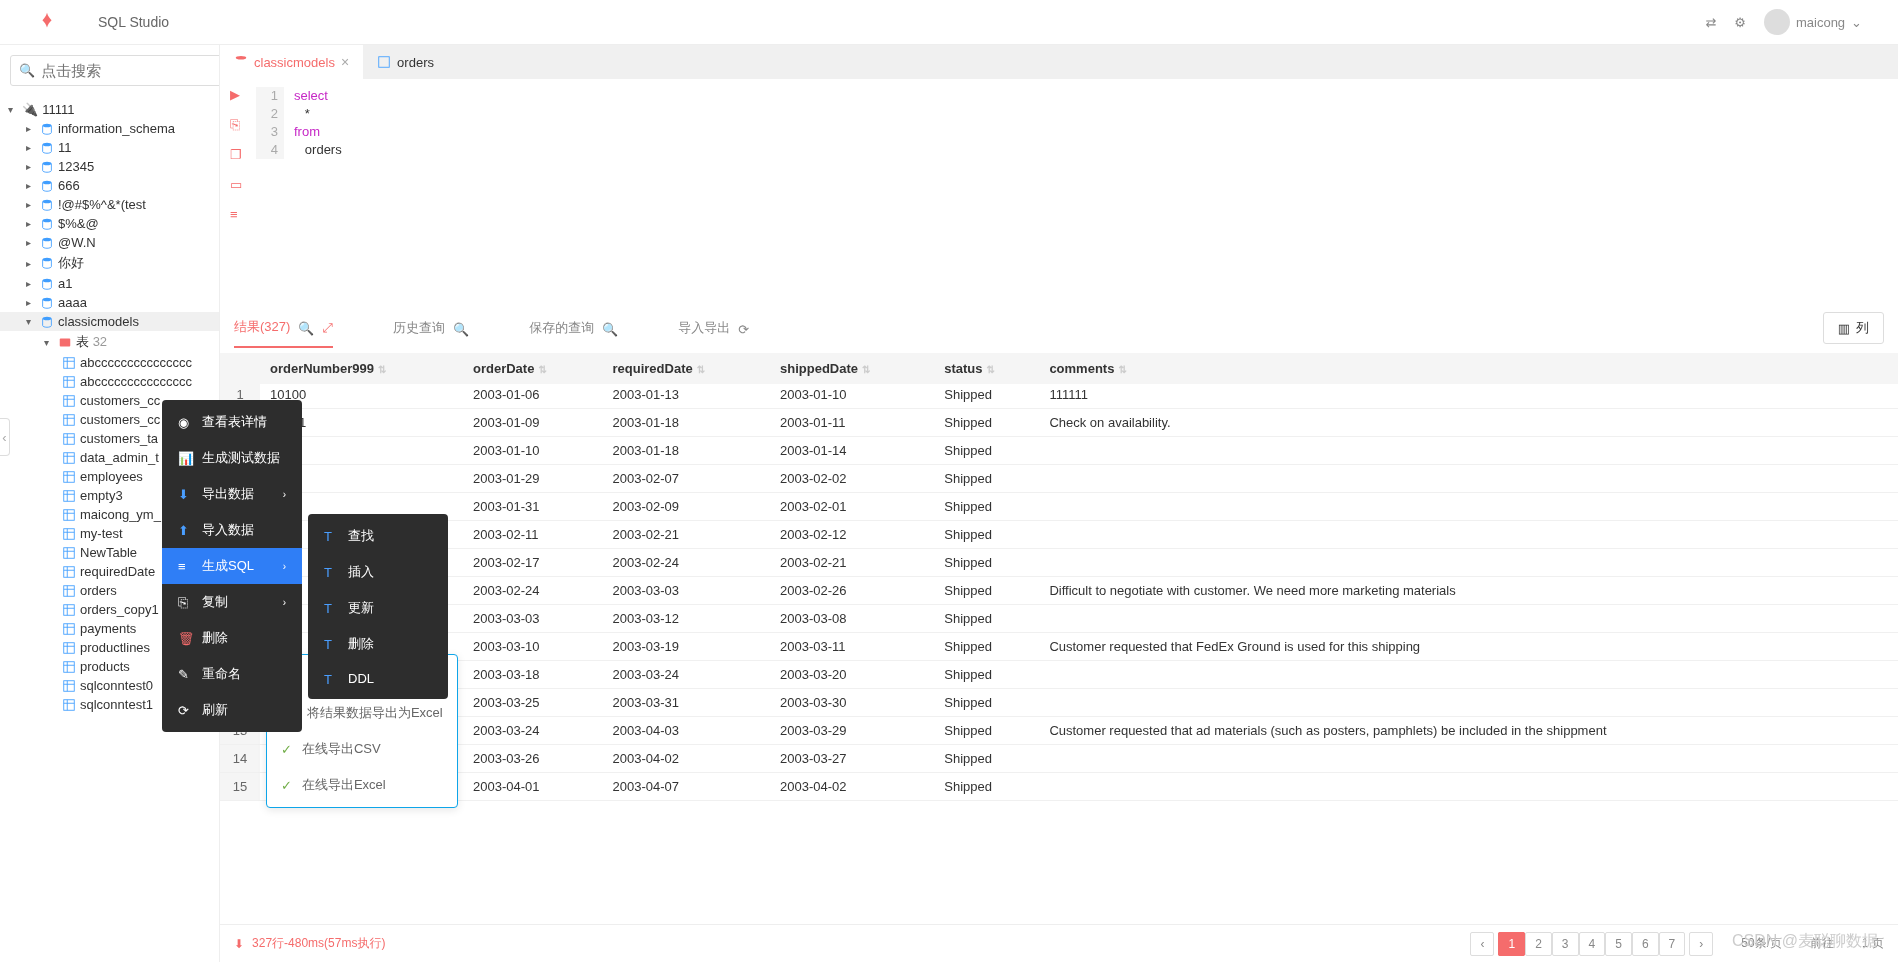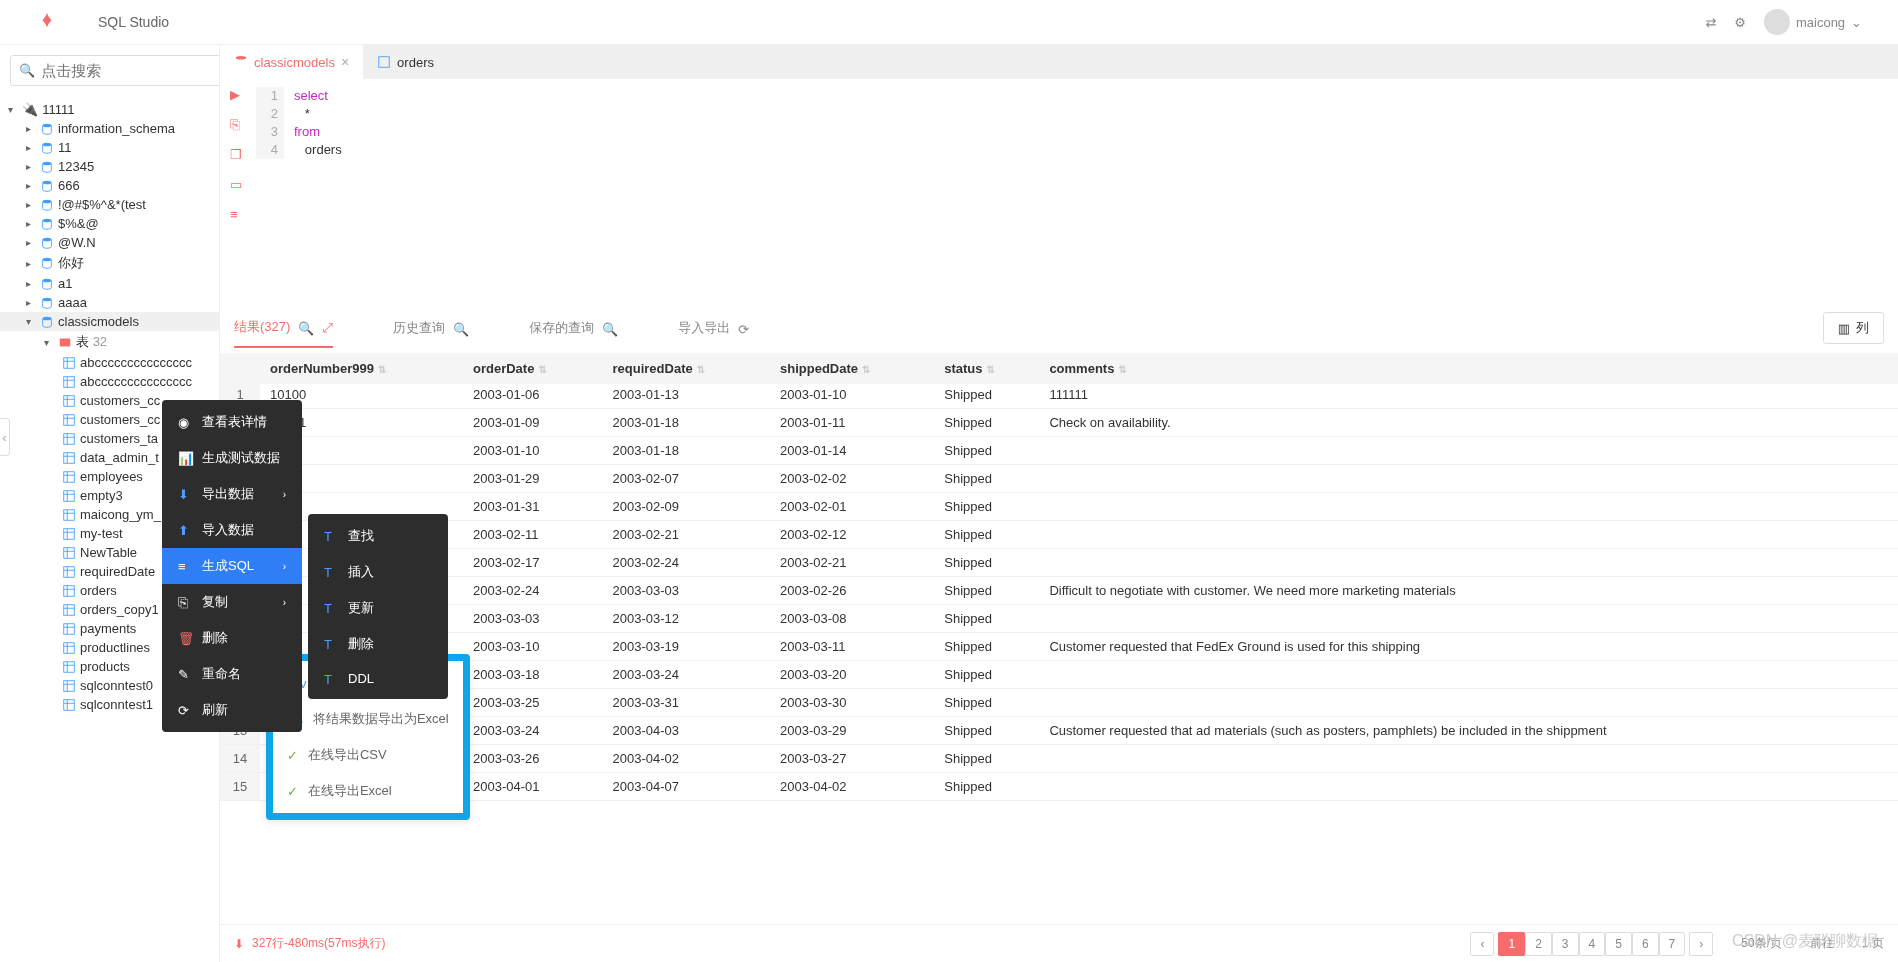--- a/index.html
+++ b/index.html
@@ -63,21 +63,21 @@
 .ctx-menu { position: absolute; background: #2d2d2d; color: #fff; border-radius: 4px; padding: 4px 0; min-width: 140px; z-index: 1000; font-size: 13px; }
 .ctx-item { padding: 9px 16px; display: flex; align-items: center; gap: 10px; cursor: pointer; position: relative; }
 .ctx-item.hl { background: #2f7ef6; }
 .ctx-icon { width: 14px; height: 14px; }
 .ctx-arrow { margin-left: auto; font-size: 10px; }
 .ic-orange { color: #f5a623; }
 .ic-blue { color: #4a9eff; }
 .ic-red { color: #f56c6c; }
 
 
-.export-list { position: absolute; background: #fff; border: 7px solid #0ea5e9; border-radius: 4px; padding: 4px 0; min-width: 170px; box-shadow: 0 2px 8px rgba(0,0,0,.1); z-index: 999; font-size: 13px; }
+.export-list { position: absolute; background: #fff; border: 1px solid #0ea5e9; border-radius: 4px; padding: 4px 0; min-width: 170px; box-shadow: 0 2px 8px rgba(0,0,0,.1); z-index: 999; font-size: 13px; }
 .export-item { padding: 9px 14px; display: flex; gap: 10px; cursor: pointer; align-items: center; color: #666; }
 
 .watermark { position: absolute; right: 20px; bottom: 10px; color: #ccc; font-size: 16px; pointer-events: none; }
 .collapse-handle { position: absolute; left: 0; top: 418px; width: 10px; height: 38px; border: 1px solid #ddd; border-left: none; border-radius: 0 4px 4px 0; display: flex; align-items: center; justify-content: center; color: #aaa; cursor: pointer; background: #fff; z-index: 5; }
 </style>
 </head>
 <body>
 
 <div class="header">
   <svg class="logo" viewBox="0 0 24 24">

